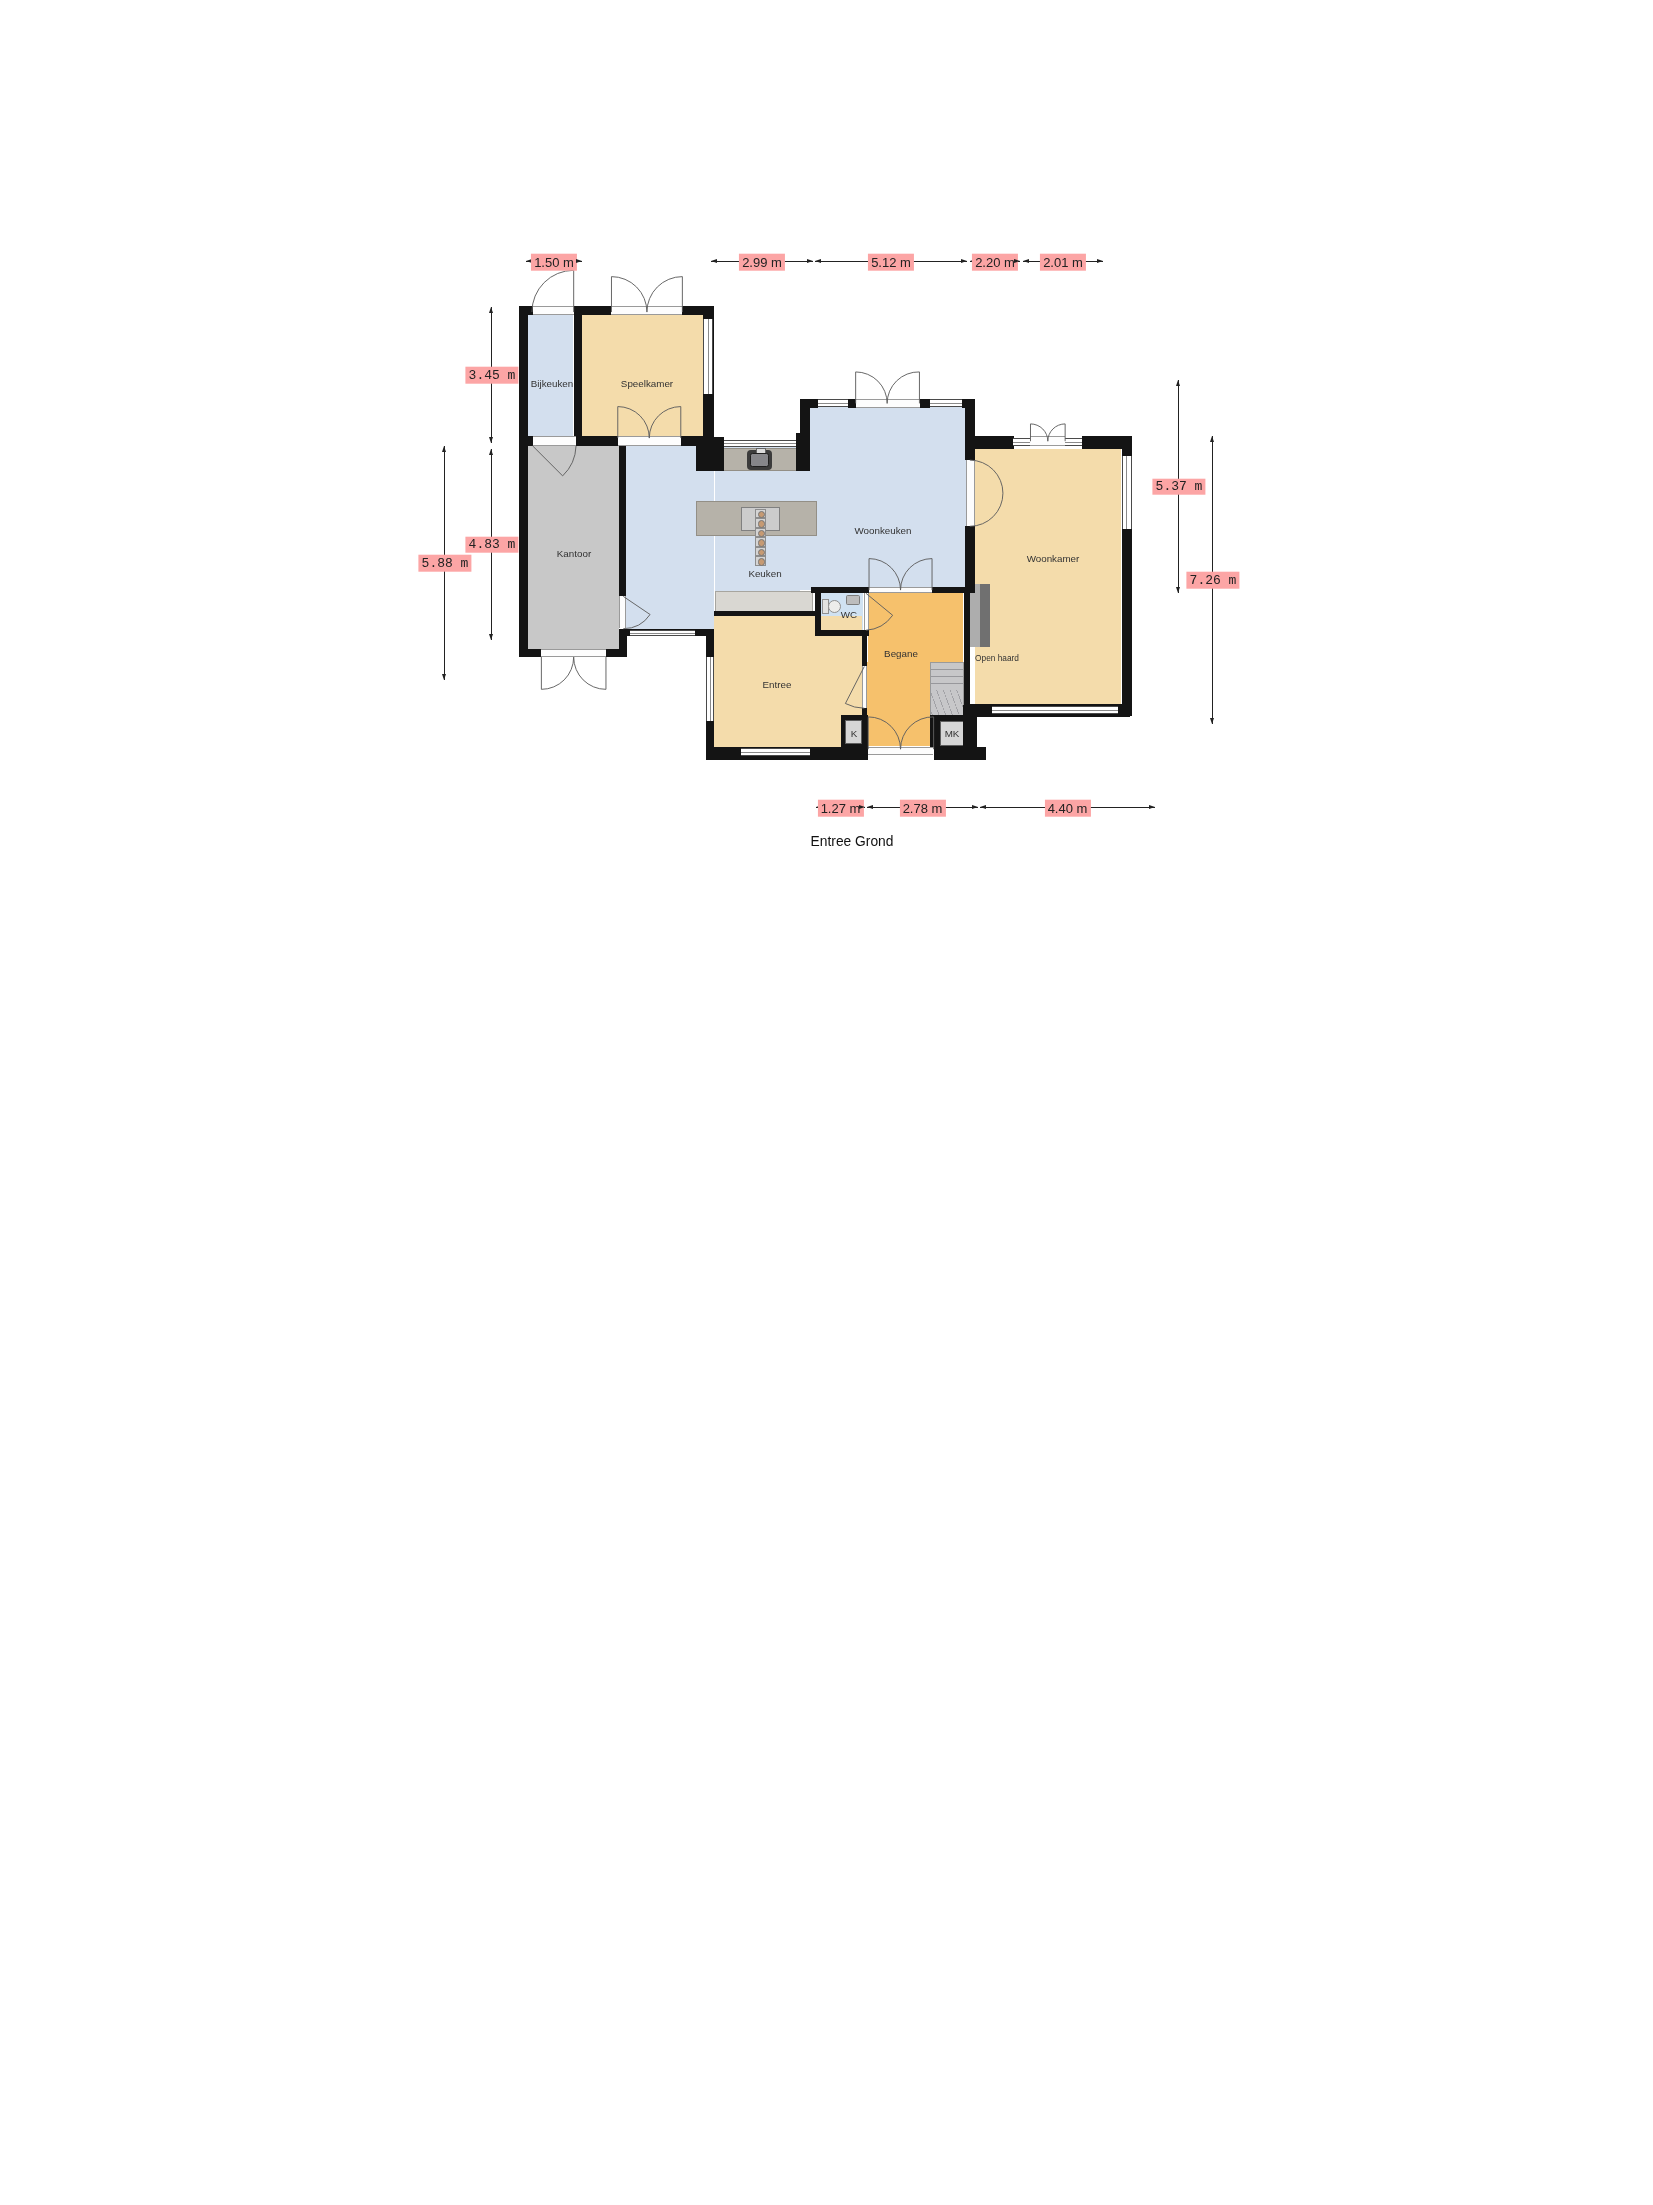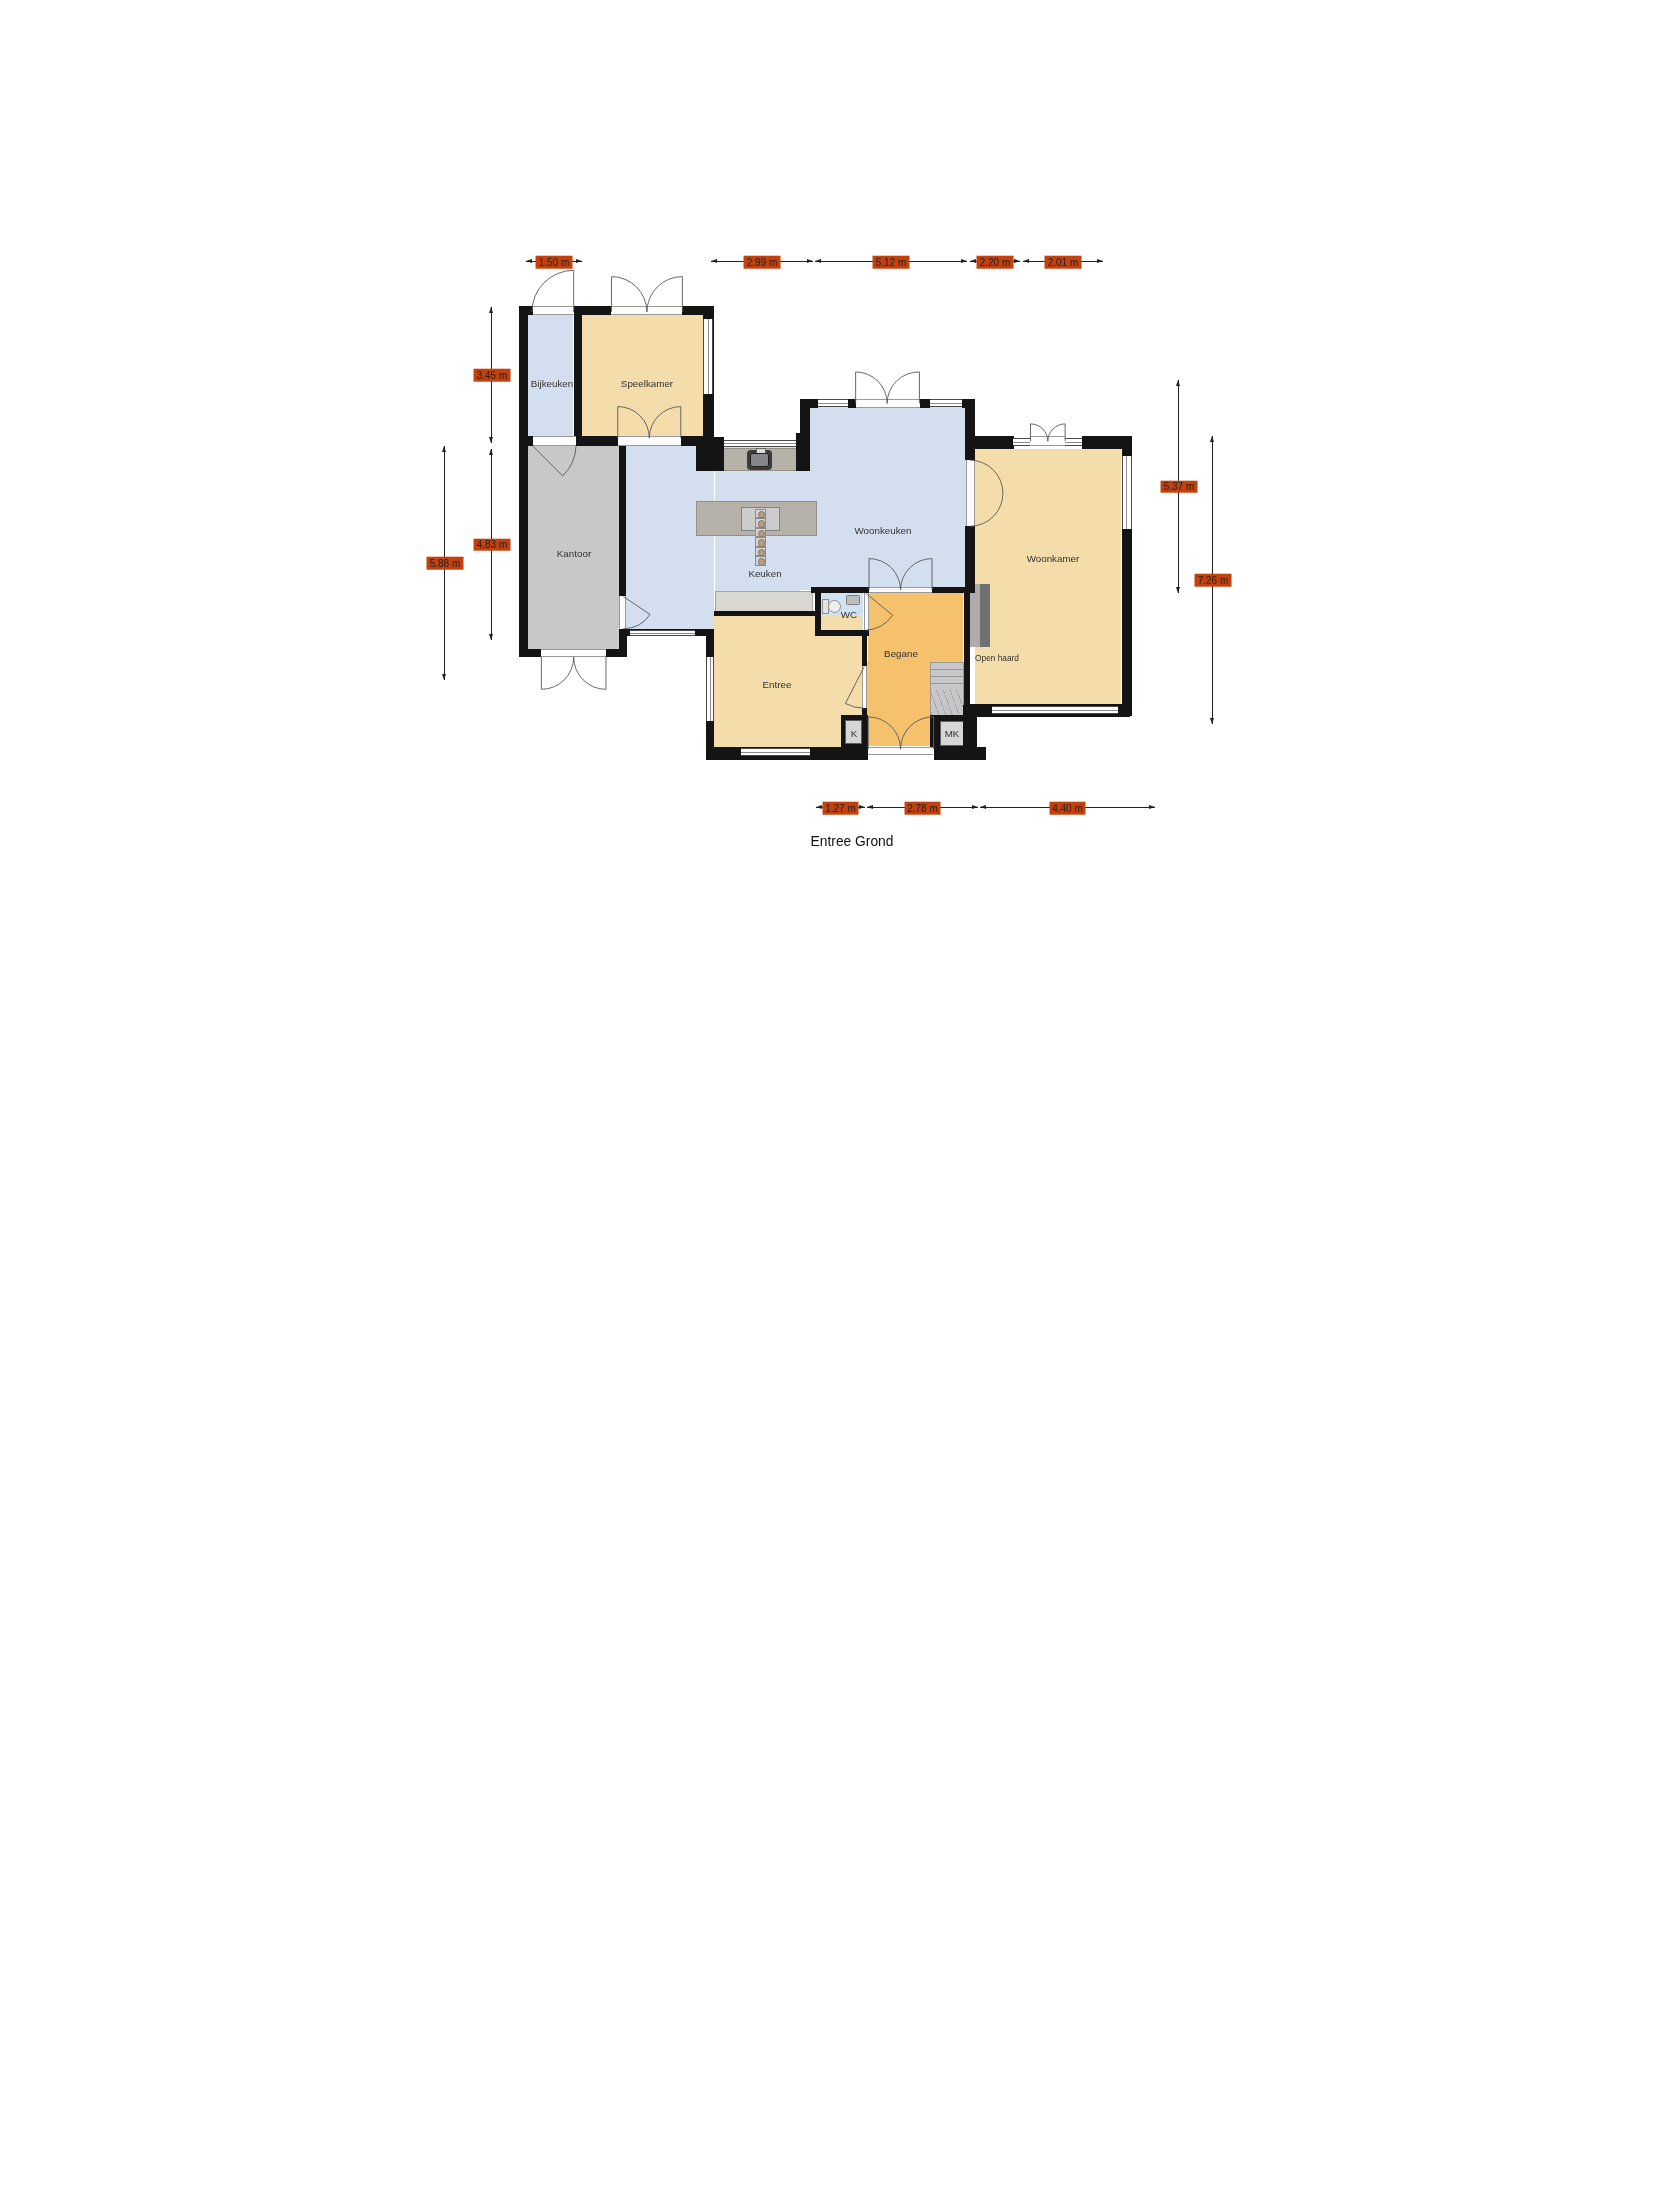--- a/index.html
+++ b/index.html
@@ -31,24 +31,24 @@
   .toilet-tank{background:#e3e3e1;border:0.8px solid #909090;box-sizing:border-box;}
   .toilet-bowl{background:#ededeb;border:0.8px solid #909090;border-radius:50%;box-sizing:border-box;}
   .wc-sink{background:#bdbdbd;border:0.8px solid #7d7d7d;border-radius:1.6px;box-sizing:border-box;}
   .arcs{position:absolute;left:0;top:0;}
   .rlabel{position:absolute;transform:translate(-50%,-50%);font-size:9.8px;color:#333;white-space:nowrap;}
   .rlabel.small{font-size:8.3px;}
   .dim{position:absolute;}
   .dim-h{border-top:0.8px solid #222;height:0;}
   .dim-h::before{content:"";position:absolute;left:0;top:-3.2px;border-top:2.8px solid transparent;border-bottom:2.8px solid transparent;border-right:6.3px solid #222;}
   .dim-h::after{content:"";position:absolute;right:0;top:-3.2px;border-top:2.8px solid transparent;border-bottom:2.8px solid transparent;border-left:6.3px solid #222;}
-  .dim-v{border-left:0.8px solid #222;width:0;}
+  .dim-v{border-left:0.8px solid #222;width:0;font-family:Liberation Mono, monospace;}
   .dim-v::before{content:"";position:absolute;top:0;left:-3.2px;border-left:2.8px solid transparent;border-right:2.8px solid transparent;border-bottom:6.3px solid #222;}
   .dim-v::after{content:"";position:absolute;bottom:0;left:-3.2px;border-left:2.8px solid transparent;border-right:2.8px solid transparent;border-top:6.3px solid #222;}
-  .dlabel{position:absolute;left:50%;top:0;transform:translate(-50%,-50%);background:#c2410c;padding:0.8px 3.2px;font-size:10px;color:#222;white-space:nowrap;}
+  .dlabel{position:absolute;left:50%;top:0;transform:translate(-50%,-50%);background:#fca5a5;padding:0.8px 3.2px;font-size:13px;color:#222;white-space:nowrap;}
   .dim-v .dlabel{top:50%;left:0;}
   .title{position:absolute;left:439px;top:841px;transform:translate(-50%,-50%);font-size:13.8px;color:#111;}
 </style>
 </head>
 <body>
 
 <div class="page">
   <div class="plan">
 
     <i class="room" style="left:114px;top:315px;width:46px;height:121px;background:#d3dfee"></i>

